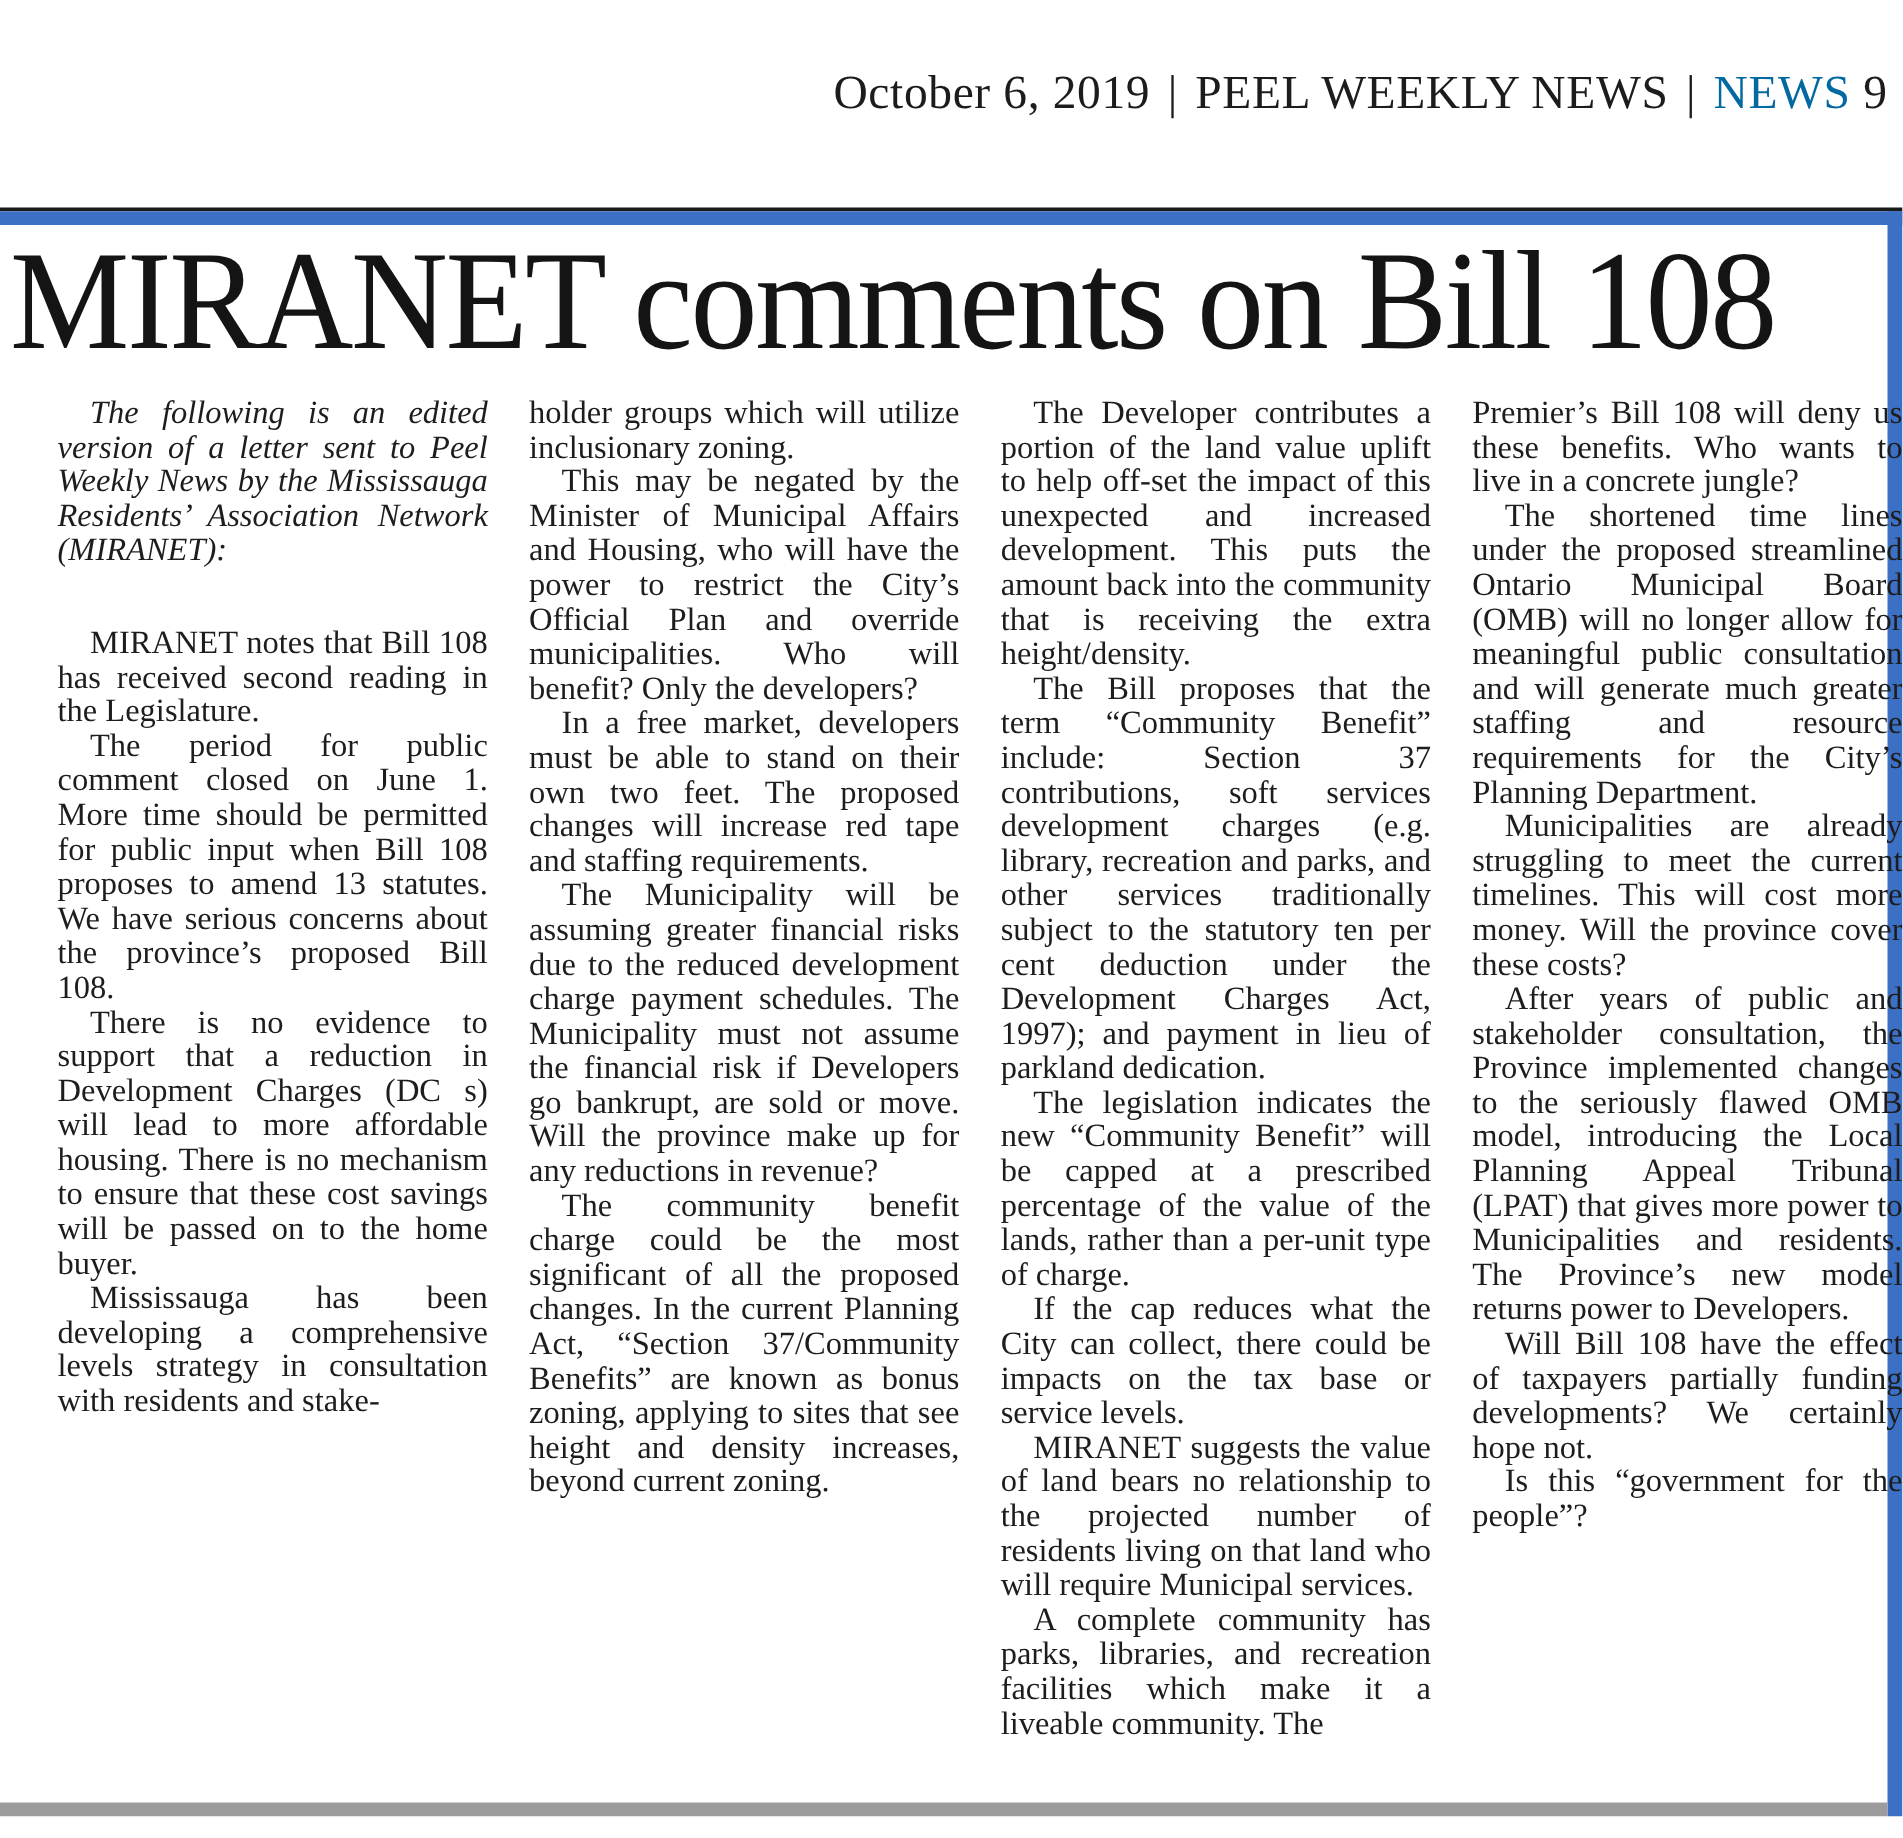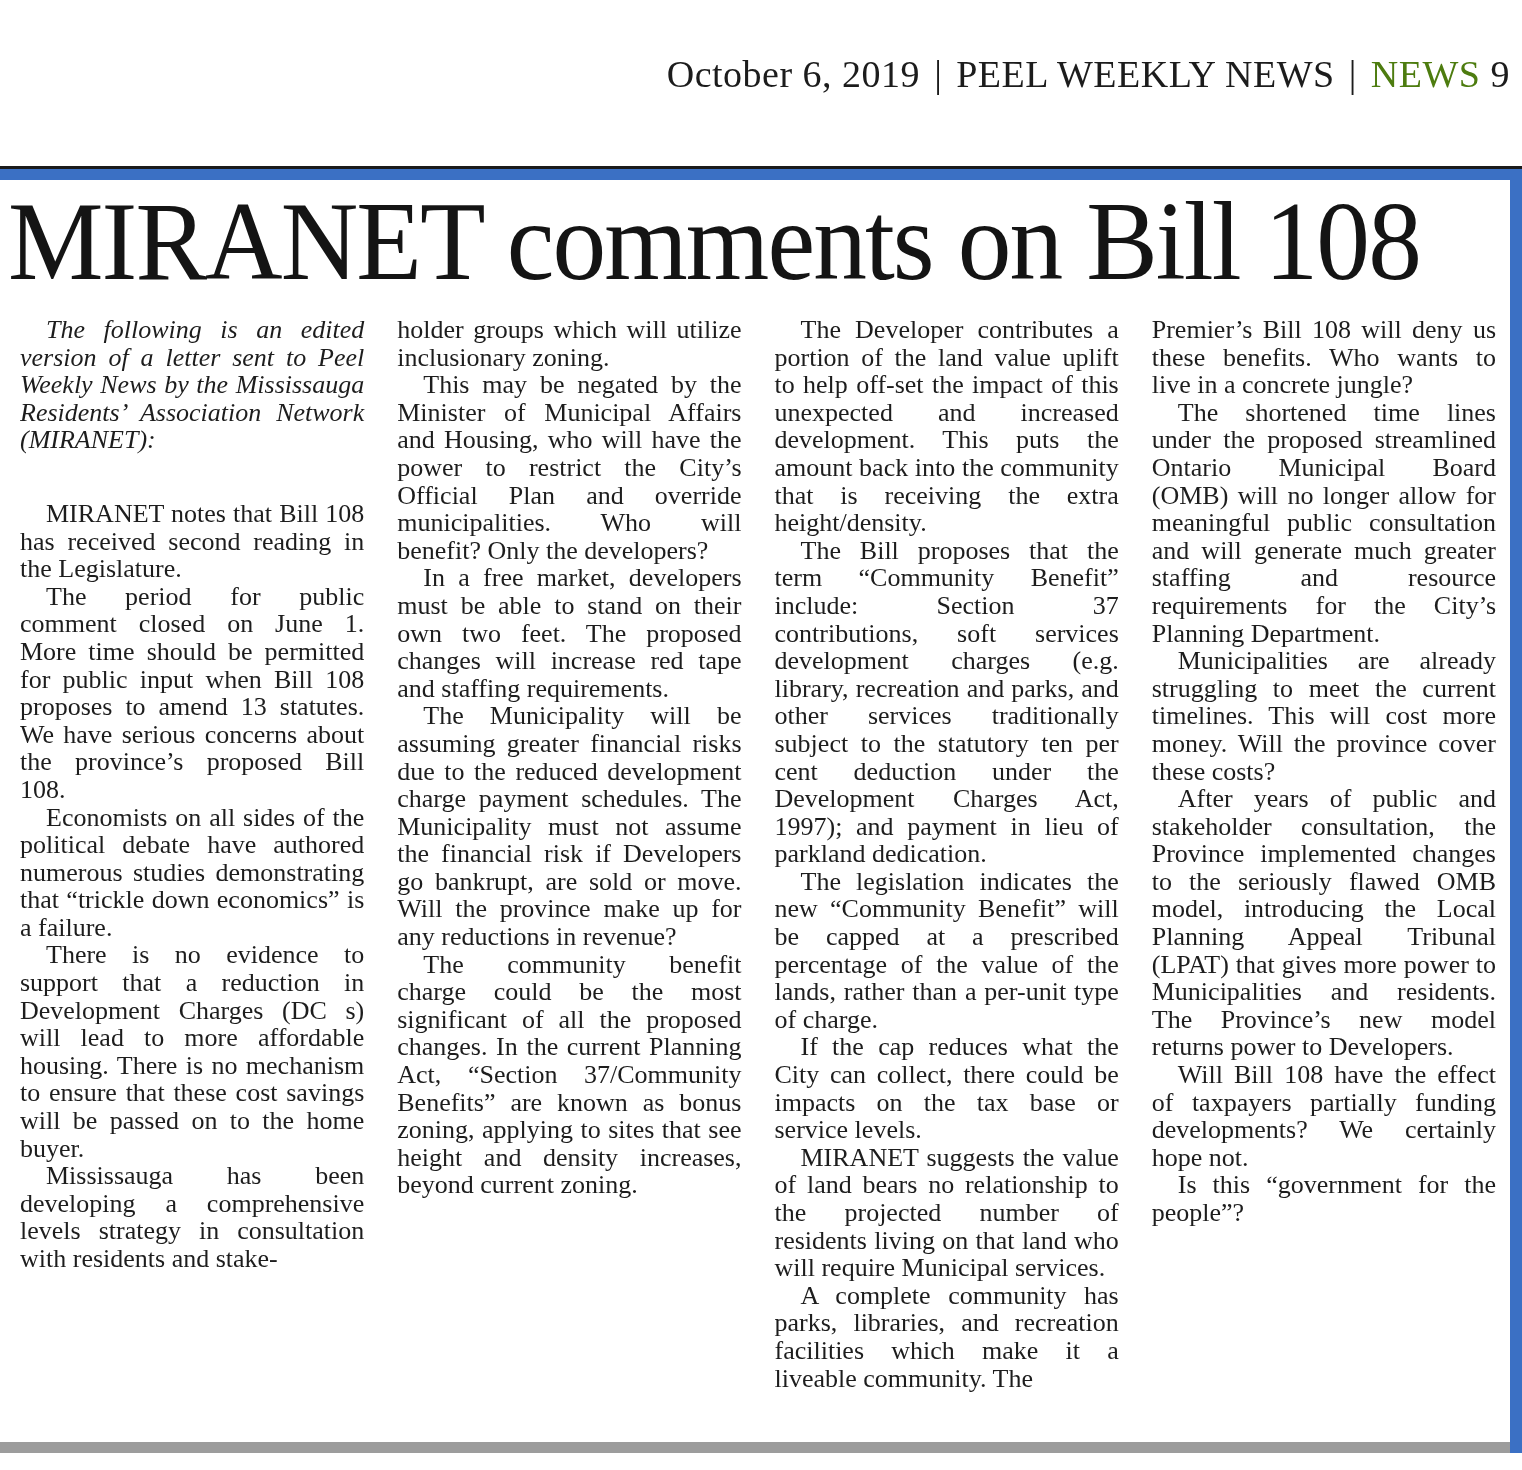--- a/index.html
+++ b/index.html
@@ -29,21 +29,21 @@
     letter-spacing: 0.5px;
     color: #1c1c1c;
     white-space: nowrap;
   }
   .page-header .sep {
     padding: 0 14px;
     font-weight: normal;
     color: #1c1c1c;
   }
   .page-header .section {
-    color: #4d7c0f;
+    color: #0369a1;
   }
   .page-header .pagenum {
     padding-left: 10px;
   }
   
   .top-rule {
     position: absolute;
     top: 166px;
     left: 0;
     width: 1522px;
@@ -85,21 +85,21 @@
     letter-spacing: -2px;
     color: #141414;
     white-space: nowrap;
     transform: scaleX(0.95);
     transform-origin: left top;
   }
   
   .columns {
     position: absolute;
     top: 316px;
-    left: 20px;
+    left: 46px;
     width: 1476px;
     height: 1120px;
     display: flex;
     gap: 33px;
     overflow: hidden;
   }
   .col {
     flex: 1 1 0;
     min-width: 0;
     font-size: 26px;
@@ -133,21 +133,20 @@
   <div class="bottom-gray-bar"></div>
 
   <h1 class="headline" style="margin:0; font-weight:normal;">MIRANET comments on Bill 108</h1>
 
   <div class="columns">
 
     <div class="col">
       <p class="intro">The following is an edited version of a letter sent to Peel Weekly News by the Mississauga Residents’ Association Network (MIRANET):</p>
       <p>MIRANET notes that Bill 108 has received second reading in the Legislature.</p>
       <p>The period for public comment closed on June 1. More time should be permitted for public input when Bill 108 proposes to amend 13 statutes. We have serious concerns about the province’s proposed Bill 108.</p>
-      <p>Economists on all sides of the political debate have authored numerous studies demonstrating that “trickle down economics” is a failure.</p>
       <p>There is no evidence to support that a reduction in Development Charges (DC s) will lead to more affordable housing. There is no mechanism to ensure that these cost savings will be passed on to the home buyer.</p>
       <p>Mississauga has been developing a comprehensive levels strategy in consultation with residents and stake-</p>
     </div>
 
     <div class="col">
       <p class="cont">holder groups which will utilize inclusionary zoning.</p>
       <p>This may be negated by the Minister of Municipal Affairs and Housing, who will have the power to restrict the City’s Official Plan and override municipalities. Who will benefit? Only the developers?</p>
       <p>In a free market, developers must be able to stand on their own two feet. The proposed changes will increase red tape and staffing requirements.</p>
       <p>The Municipality will be assuming greater financial risks due to the reduced development charge payment schedules. The Municipality must not assume the financial risk if Developers go bankrupt, are sold or move. Will the province make up for any reductions in revenue?</p>
       <p>The community benefit charge could be the most significant of all the proposed changes. In the current Planning Act, “Section 37/Community Benefits” are known as bonus zoning, applying to sites that see height and density increases, beyond current zoning.</p>

